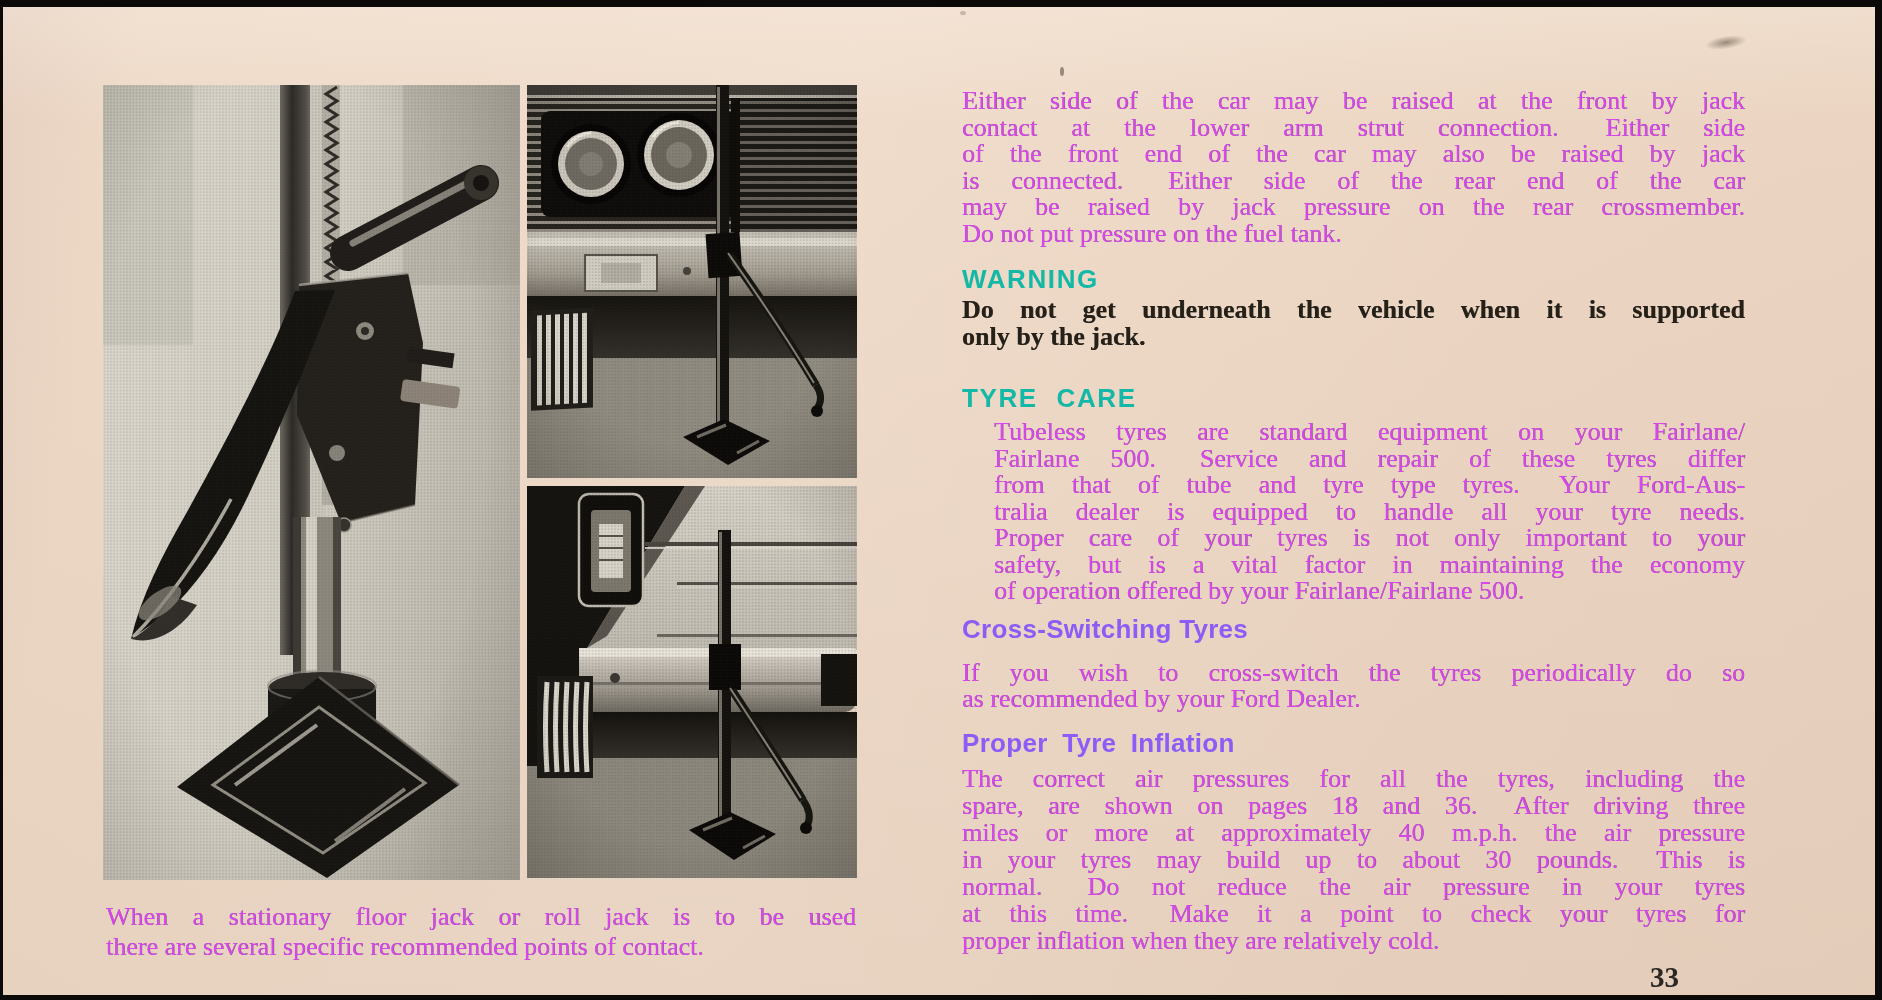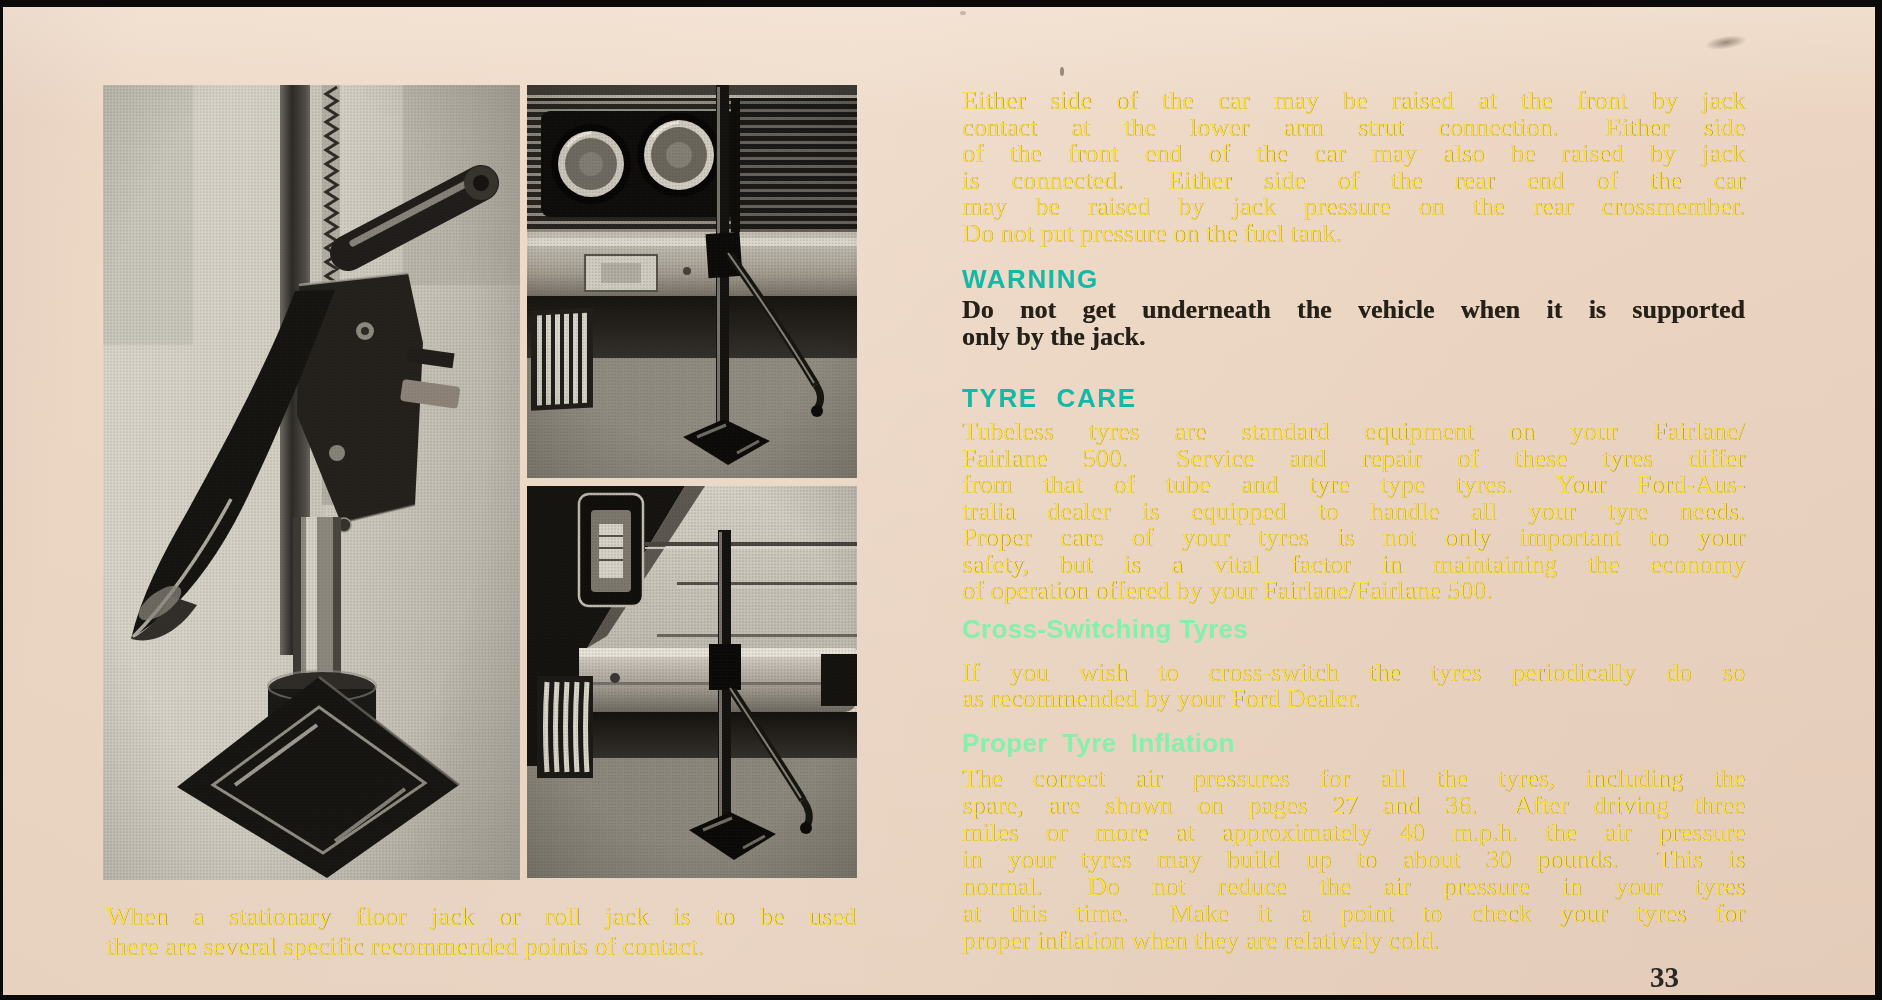--- a/index.html
+++ b/index.html
@@ -17,39 +17,39 @@
   .speck-b{left:960px;top:11px;width:6px;height:4px;background:rgba(120,100,80,.35);}
   .scratch{position:absolute;left:278px;top:112px;width:2px;height:165px;transform:rotate(21deg);
            background:linear-gradient(rgba(150,122,100,0),rgba(150,122,100,.35),rgba(150,122,100,0));}
 
   .photo{position:absolute;overflow:hidden;}
   .photo svg{display:block;width:100%;height:100%;}
   .photo-left{left:103px;top:85px;width:417px;height:795px;}
   .photo-front{left:527px;top:85px;width:330px;height:393px;}
   .photo-rear{left:527px;top:486px;width:330px;height:392px;}
 
-  .serif-text{color:#fde047;font-size:26px;line-height:26.5px;
+  .serif-text{color:#d946ef;font-size:26px;line-height:26.5px;
               text-shadow:0.3px 0 0 rgba(43,39,34,.65);}
   .jline{text-align:justify;text-align-last:justify;}
   .jline.jlast{text-align-last:left;}
 
   .caption{position:absolute;left:106px;top:902px;width:750px;line-height:30px;}
 
   .col{position:absolute;left:962px;top:88px;width:783px;}
   .h-blue{font-family:"Liberation Sans","DejaVu Sans",sans-serif;font-weight:700;
           font-size:26px;line-height:27px;color:#14b8a6;letter-spacing:1.6px;}
   .h-black{font-family:"Liberation Sans","DejaVu Sans",sans-serif;font-weight:700;
-           font-size:26px;line-height:27px;color:#86efac;letter-spacing:.3px;}
+           font-size:26px;line-height:27px;color:#8b5cf6;letter-spacing:.3px;}
   .ws-wide{word-spacing:10px;}
   .ws-mid{word-spacing:7px;}
   .bold-serif{font-weight:700;color:#252119;}
   .m-warn-h{margin-top:19px;}
   .m-warn-b{margin-top:3px;line-height:27px;}
   .m-tyre-h{margin-top:35px;}
-  .m-tyre-b{margin-top:7px;}
+  .m-tyre-b{margin-top:7px;margin-left:32px;}
   .m-cross-h{margin-top:11px;}
   .m-cross-b{margin-top:17px;}
   .m-prop-h{margin-top:17px;}
   .m-prop-b{margin-top:8px;line-height:27px;}
 
   .page-number{position:absolute;left:1650px;top:961px;width:86px;text-align:left;
                font-weight:700;font-size:29px;color:#2b2722;}
 </style>
 </head>
 <body>
@@ -311,21 +311,21 @@
 
     <div class="h-black m-cross-h">Cross-Switching Tyres</div>
     <div class="serif-text m-cross-b">
         <div class="jline">If you wish to cross-switch the tyres periodically do so</div>
         <div class="jline jlast">as recommended by your Ford Dealer.</div>
       </div>
 
     <div class="h-black ws-mid m-prop-h">Proper Tyre Inflation</div>
     <div class="serif-text m-prop-b">
         <div class="jline">The correct air pressures for all the tyres, including the</div>
-        <div class="jline">spare, are shown on pages 27 and 36.  After driving three</div>
+        <div class="jline">spare, are shown on pages 18 and 36.  After driving three</div>
         <div class="jline">miles or more at approximately 40 m.p.h. the air pressure</div>
         <div class="jline">in your tyres may build up to about 30 pounds.  This is</div>
         <div class="jline">normal.  Do not reduce the air pressure in your tyres</div>
         <div class="jline">at this time.  Make it a point to check your tyres for</div>
         <div class="jline jlast">proper inflation when they are relatively cold.</div>
       </div>
   </div>
 
   <div class="page-number">33</div>
 </div>

